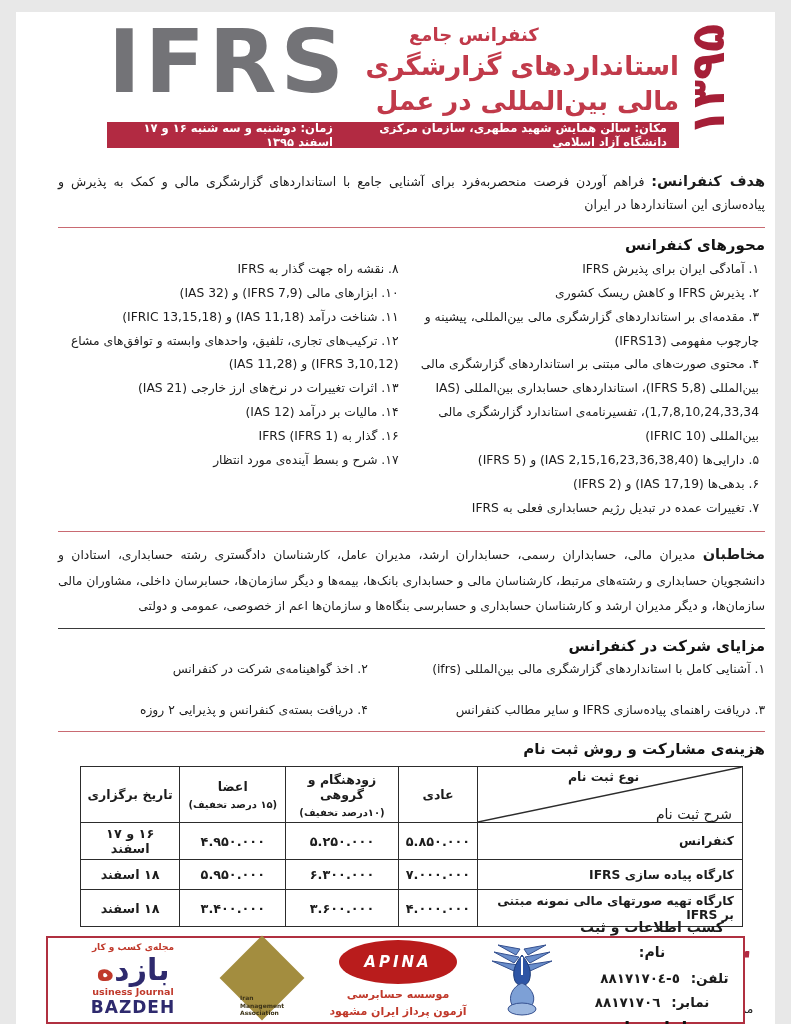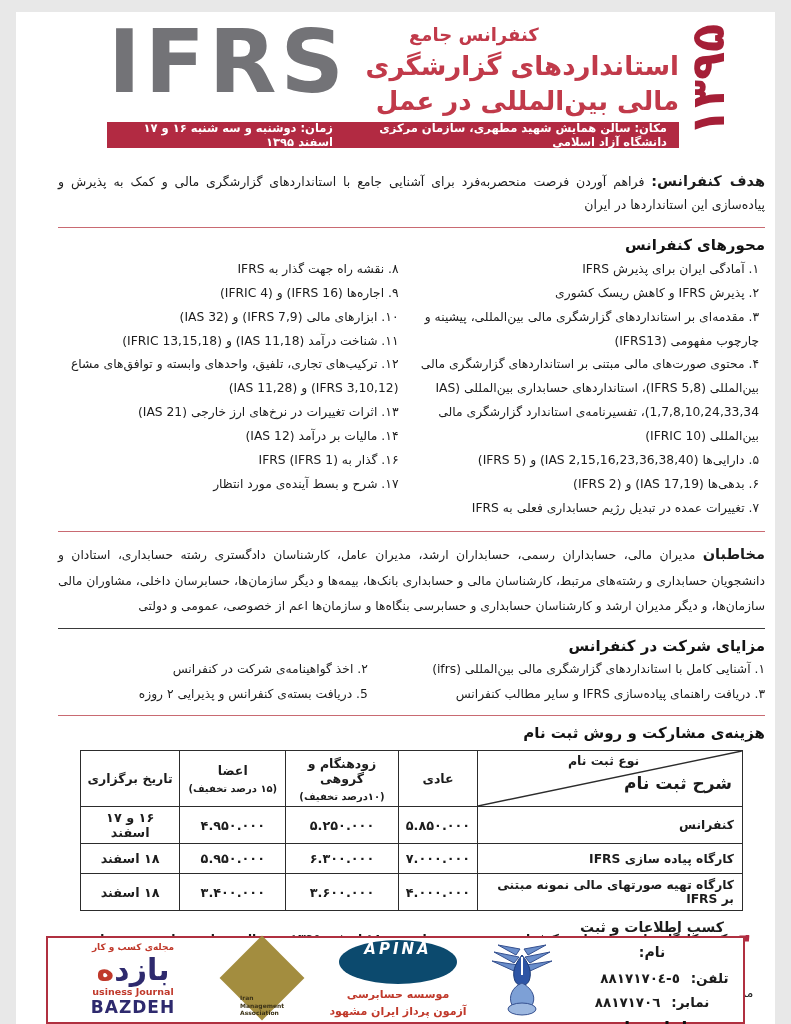--- a/index.html
+++ b/index.html
@@ -44,33 +44,33 @@
   .topics { display:flex; gap:14px; margin-top:4px; }
   .topics .col { flex:1; }
   .topics ul { list-style:none; }
   .topics li {
     font-size:12.3px; line-height:1.95; text-align:right;
     padding-right:6px;
   }
   .audience { font-size:12.3px; line-height:2.0; text-align:justify; margin-top:2px; }
   .audience b { font-size:14.5px; }
   .benefits { display:flex; gap:10px; margin:4px 0 2px 0; }
-  .benefits .bcol { display:flex; flex-direction:column; gap:4px; }
+  .benefits .bcol { display:flex; flex-direction:column; gap:20px; }
   .benefits .bcol.r { flex:1.25; }
   .benefits .bcol.l { flex:1; }
   .benefits div { font-size:12.3px; line-height:1.7; text-align:right; }
   
   .price-wrap { margin:8px 22px 0 22px; }
   table.pricing { width:100%; border-collapse:collapse; direction:rtl; }
   table.pricing th, table.pricing td { border:1.6px solid #2c2c2c; }
   table.pricing th { font-size:12.5px; font-weight:bold; padding:3px 6px; }
   th.diag { position:relative; width:40%; height:56px; padding:0; }
   th.diag svg { position:absolute; inset:0; width:100%; height:100%; }
   .diag-top { position:absolute; top:2px; left:34%; font-size:12.5px; font-weight:bold; }
-  .diag-bottom { position:absolute; bottom:13px; right:10px; font-size:17px; font-weight:bold; }
+  .diag-bottom { position:absolute; bottom:0; right:10px; font-size:14px; font-weight:normal; }
   .sub { display:block; font-size:10px; font-weight:bold; margin-top:5px; }
   td.desc { font-size:12.3px; font-weight:bold; padding:4px 8px; height:30px; }
   td.num, td.date { font-size:12.8px; font-weight:bold; text-align:center; padding:3px 4px; }
   
   .notes { text-align:center; margin-top:12px; font-size:12.3px; line-height:2.15; }
   .note-bold { font-weight:bold; }
   .note-hand { color:#b22a42; font-size:14px; margin-left:6px; }
   
   .footer {
     position:absolute; left:30px; right:30px; bottom:12px; height:88px;
@@ -79,22 +79,22 @@
     padding:4px 10px; gap:10px;
   }
   .contact { width:250px; text-align:center; line-height:1.8; }
   .contact .c1 { font-size:14px; font-weight:bold; }
   .contact .c2 { font-size:13.5px; font-weight:bold; }
   .contact .c2 span { margin:0 3px; }
   .contact .c3 { font-size:17px; font-weight:bold; color:#111; direction:ltr; }
   .logo-azad { width:78px; height:78px; flex:none; display:flex; align-items:center; justify-content:center; }
   .logo-apina { width:150px; text-align:center; flex:none; }
   .apina-oval {
-    width:118px; height:44px; margin:0 auto 3px auto; background:#0c4a6e;
-    border-radius:50%; display:flex; justify-content:center;
+    width:118px; height:44px; margin:0 auto 3px auto; background:#b91c1c;
+    border-radius:50%; display:flex; align-items:center; justify-content:center;
   }
   .apina-oval span { color:#fff; font-size:15px; font-weight:bold; letter-spacing:3px; font-style:italic; }
   .apina-t1, .apina-t2 { color:#c0392b; font-size:11px; font-weight:bold; line-height:1.5; }
   .logo-ima { width:95px; height:80px; flex:none; position:relative; }
   .ima-diamond {
     position:absolute; left:14px; top:8px; width:60px; height:60px;
     background:#a38d3f; transform:rotate(45deg);
   }
   .ima-text {
     position:absolute; bottom:4px; left:22px; width:58px;
@@ -142,21 +142,20 @@
           <li>۳.   مقدمه‌ای بر استانداردهای گزارشگری مالی بین‌المللی، پیشینه و چارچوب مفهومی (IFRS13)</li>
           <li>۴.   محتوی صورت‌های مالی مبتنی بر استانداردهای گزارشگری مالی بین‌المللی (IFRS 5,8)، استانداردهای حسابداری بین‌المللی (IAS 1,7,8,10,24,33,34)، تفسیرنامه‌ی استاندارد گزارشگری مالی بین‌المللی (IFRIC 10)</li>
           <li>۵.   دارایی‌ها (IAS 2,15,16,23,36,38,40) و (IFRS 5)</li>
           <li>۶.   بدهی‌ها (IAS 17,19) و (IFRS 2)</li>
           <li>۷.   تغییرات عمده در تبدیل رژیم حسابداری فعلی به IFRS</li>
         </ul>
       </div>
       <div class="col">
         <ul>
           <li>۸.   نقشه راه جهت گذار به IFRS</li>
-          <li>۹.   اجاره‌ها (IFRS 16) و (IFRIC 4)</li>
           <li>۱۰.   ابزارهای مالی (IFRS 7,9) و (IAS 32)</li>
           <li>۱۱.   شناخت درآمد (IAS 11,18) و (IFRIC 13,15,18)</li>
           <li>۱۲.   ترکیب‌های تجاری، تلفیق، واحدهای وابسته و توافق‌های مشاع (IFRS 3,10,12) و (IAS 11,28)</li>
           <li>۱۳.   اثرات تغییرات در نرخ‌های ارز خارجی (IAS 21)</li>
           <li>۱۴.   مالیات بر درآمد (IAS 12)</li>
           <li>۱۶.   گذار به IFRS (IFRS 1)</li>
           <li>۱۷.   شرح و بسط آینده‌ی مورد انتظار</li>
         </ul>
       </div>
     </div>
@@ -166,21 +165,21 @@
     <hr class="rule-dark">
 
     <div class="sec-heading">مزایای شرکت در کنفرانس</div>
     <div class="benefits">
       <div class="bcol r">
         <div>۱. آشنایی کامل با استانداردهای گزارشگری مالی بین‌المللی (ifrs)</div>
         <div>۳. دریافت راهنمای پیاده‌سازی IFRS و سایر مطالب کنفرانس</div>
       </div>
       <div class="bcol l">
         <div>۲. اخذ گواهینامه‌ی شرکت در کنفرانس</div>
-        <div>5. دریافت بسته‌ی کنفرانس و پذیرایی ۲ روزه</div>
+        <div>۴. دریافت بسته‌ی کنفرانس و پذیرایی ۲ روزه</div>
       </div>
     </div>
     <hr class="rule-red">
 
     <div class="sec-heading">هزینه‌ی مشارکت و روش ثبت نام</div>
     <div class="price-wrap">
       <table class="pricing">
         <thead>
           <tr>
             <th class="diag">

